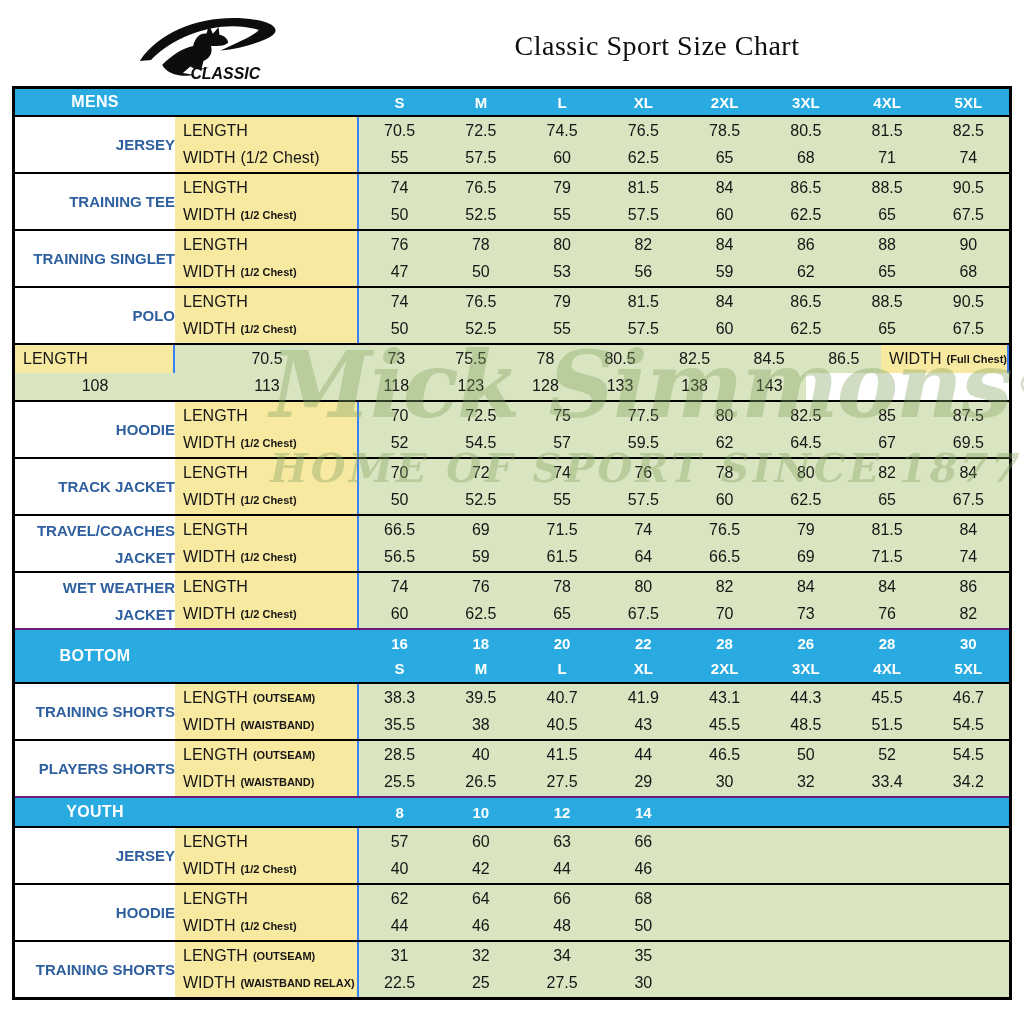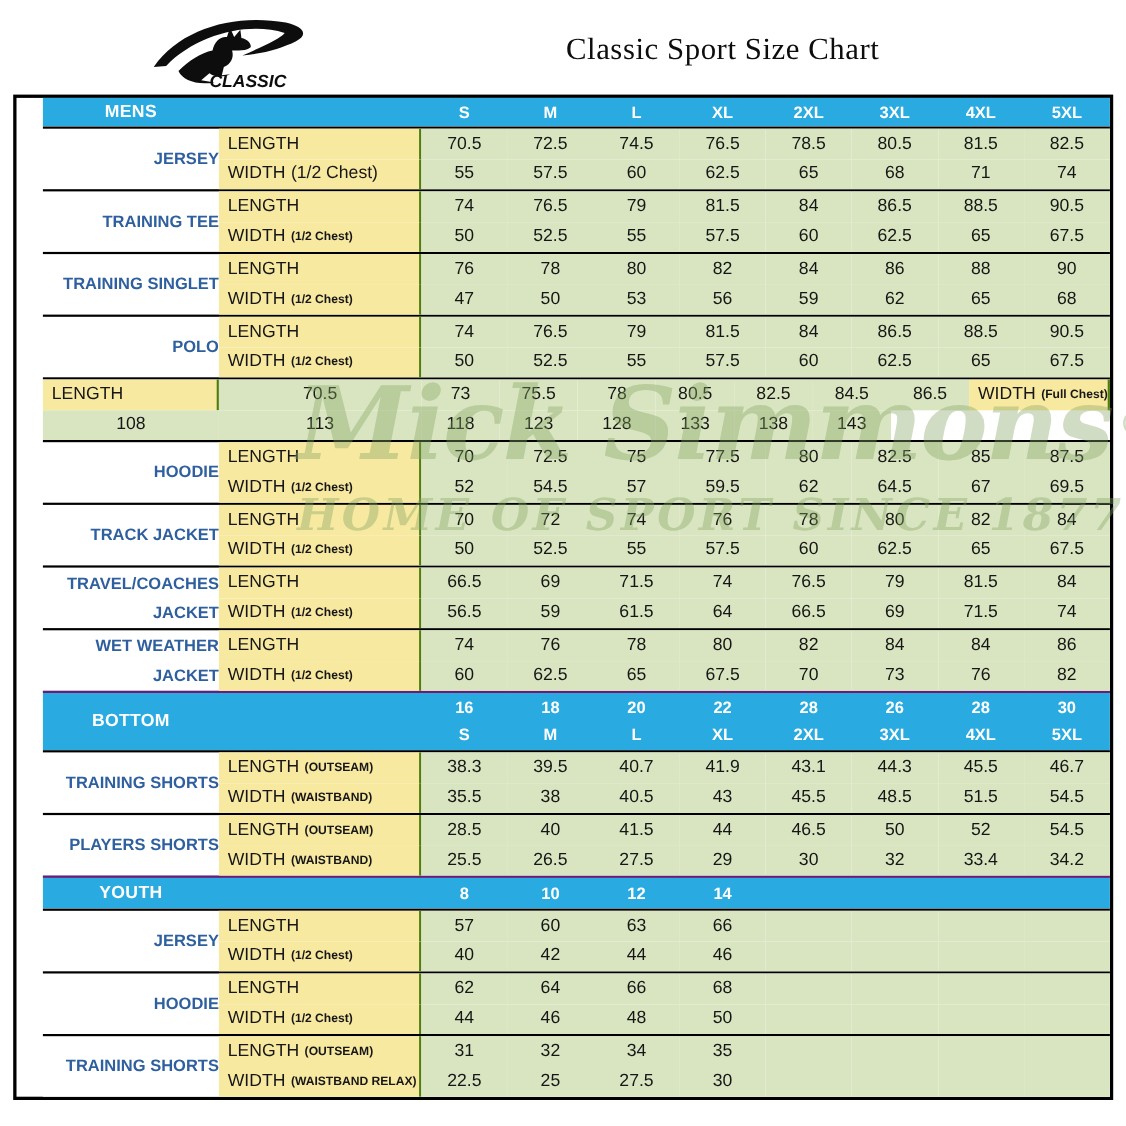--- a/index.html
+++ b/index.html
@@ -13,21 +13,21 @@
   .brand-logo { position:absolute; left:136px; top:6px; width:150px; height:76px; }
   .page-title {
     position:absolute; left:290px; right:0; top:30px; text-align:center;
     font-family:"Liberation Serif", serif; font-size:28px; color:#0d0d0d;
     letter-spacing:0.5px;
   }
 
   
   .size-table {
     position:absolute; left:12px; top:86px; width:1000px;
-    border:3px solid #000; background:#fff;padding-left:24px;
+    border:3px solid #000; background:#fff;
   }
   .sec-header {
     display:grid; grid-template-columns:160px 184px repeat(8, 1fr);
     background:#29ABE2; color:#ffffff; font-weight:bold;
     align-items:center; border-top:2px solid #701a75;
   }
   .size-table > :first-child { border-top:none; }
   .hdr-mens   { height:26px; }
   .hdr-bottom { height:54px; }
   .hdr-youth  { height:30px; }
@@ -40,21 +40,21 @@
     grid-template-rows:1fr 1fr; height:57px; border-top:2px solid #000;
     background:#fff;
   }
   .name {
     grid-row:1 / 3; grid-column:1; display:flex; flex-direction:column;
     justify-content:center; padding-left:8px;
     color:#2E5F9E; font-weight:bold; font-size:15px;
   }
   .name .nline { line-height:27px;text-align:right; }
   .lbl {
-    background:#F8E9A0; border-right:2px solid #4d7c0f;
+    background:#F8E9A0; border-right:2px solid #3b82f6;
     display:flex; align-items:center; padding-left:8px;
     font-size:16px; color:#161616; white-space:nowrap;
   }
   .lbl .note { font-size:11px; font-weight:bold; margin-left:5px; }
   .lbl .note.big { font-size:16px; font-weight:normal; margin-left:5px; }
   .val {
     background:#D9E5C0; display:flex; align-items:center; justify-content:center;
     font-size:16px; color:#161616;
   }
 

